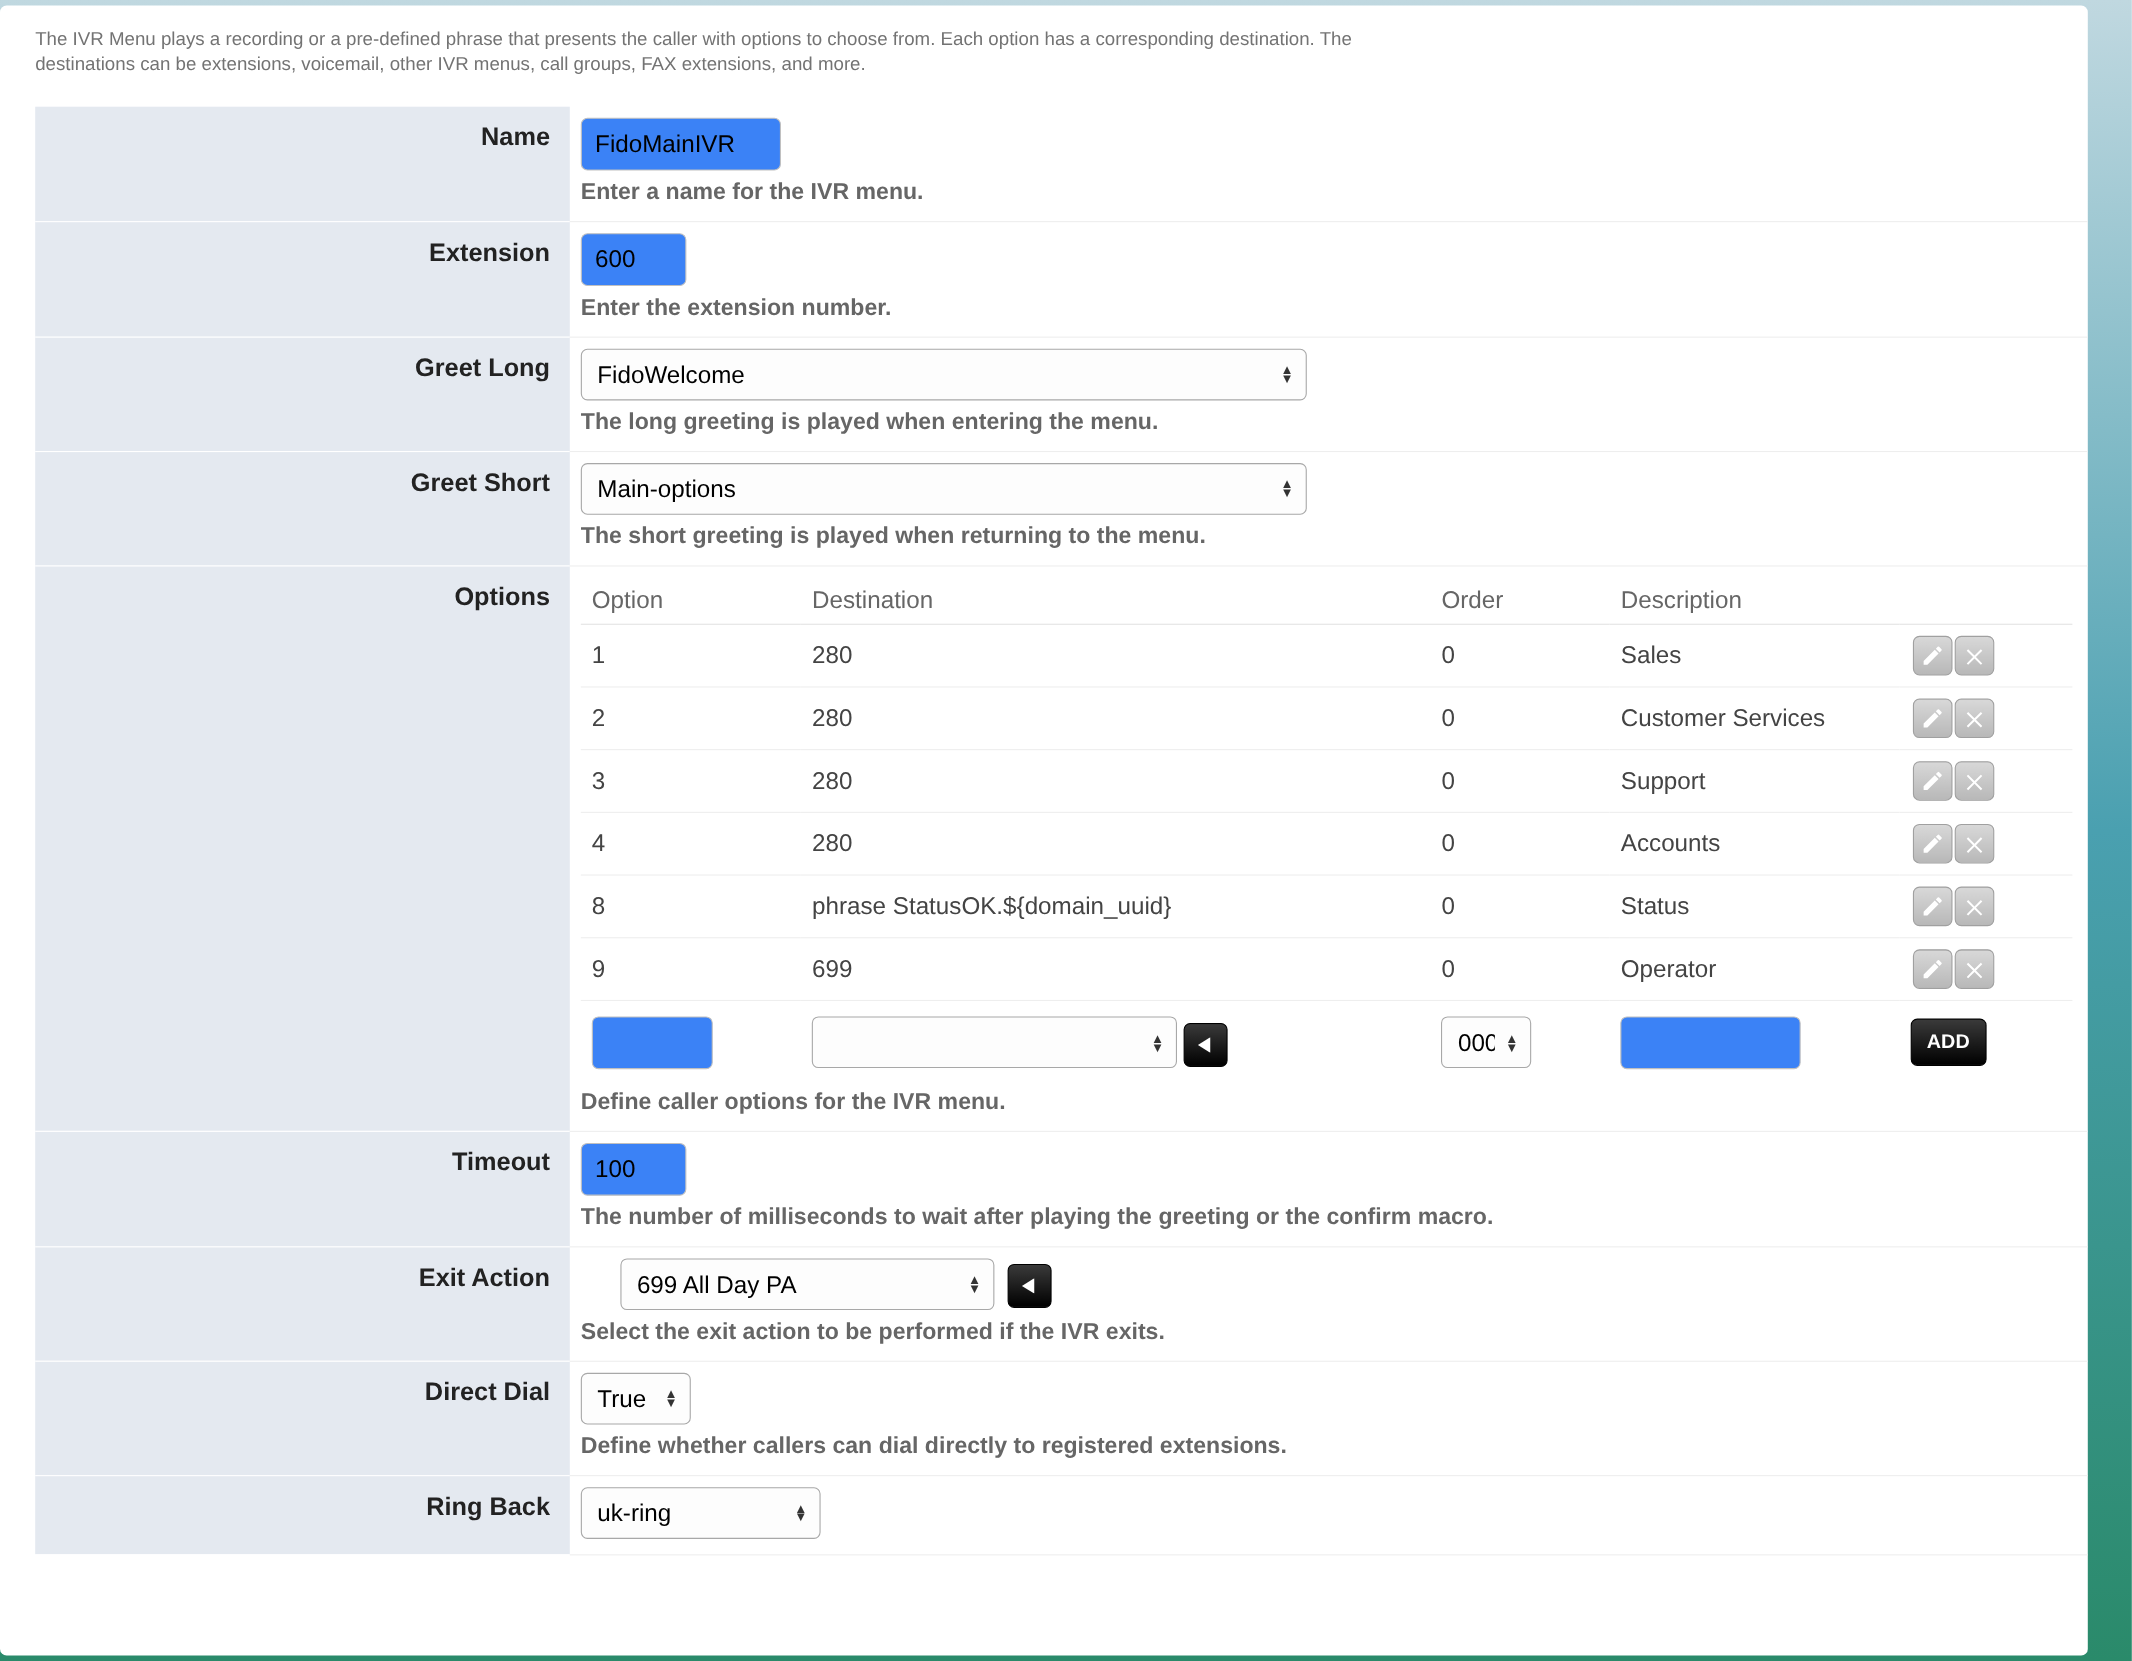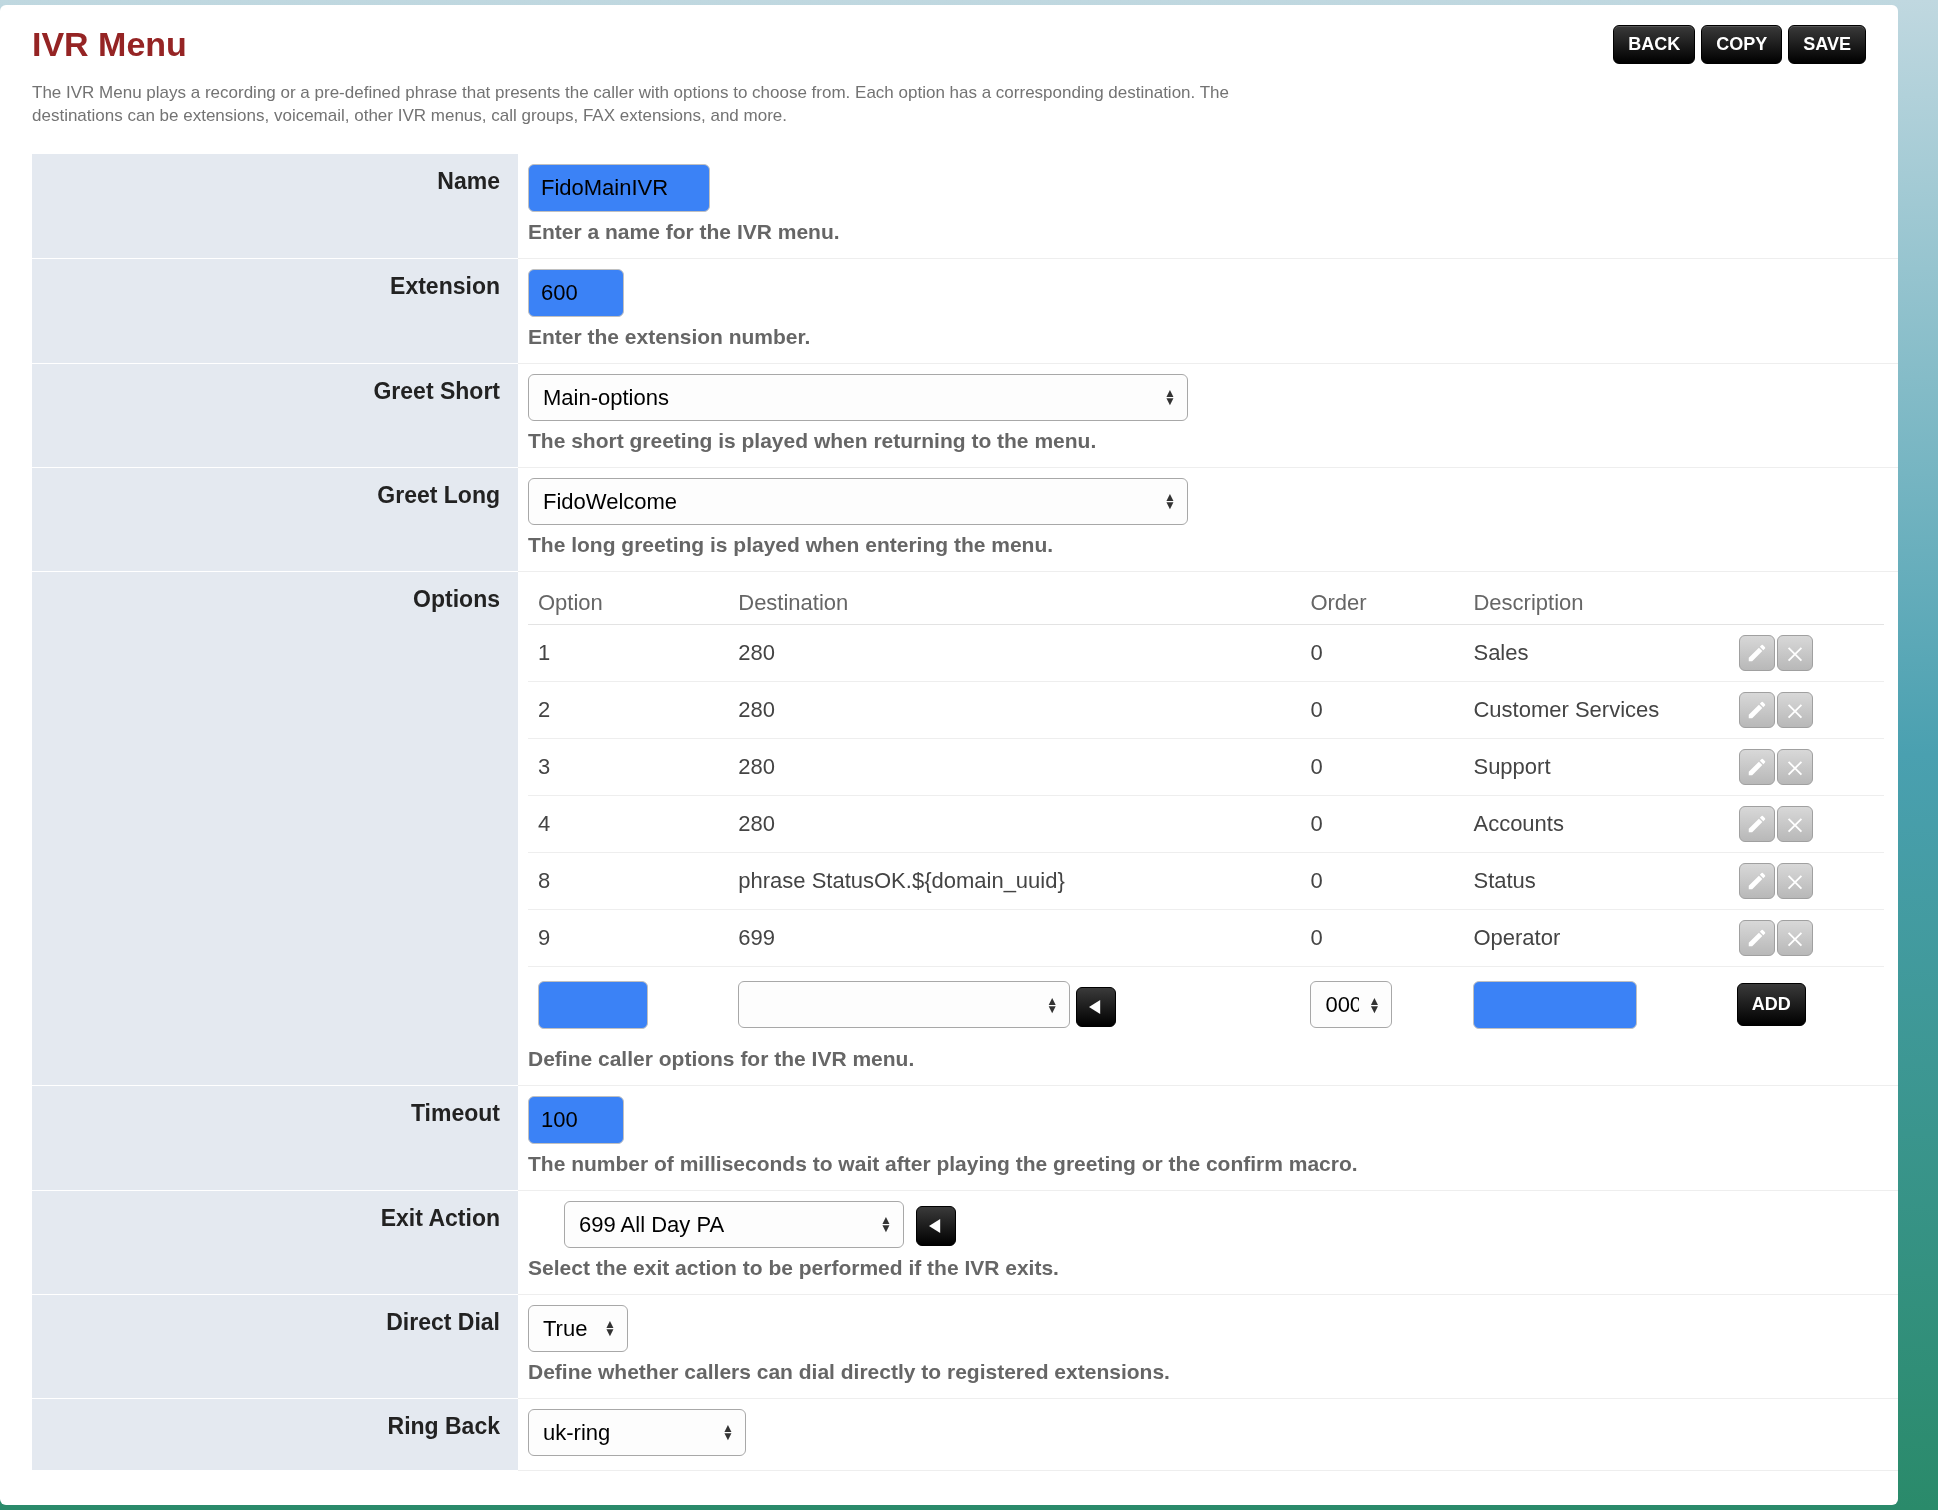--- a/index.html
+++ b/index.html
@@ -183,69 +183,61 @@
     .col-dest { width: 400px; }
     .col-order { width: 114px; }
     .col-desc { width: 180px; }
     .col-actions { width: 110px; text-align: right; padding-right: 110px;}
     .actions-cell { white-space: nowrap; text-align: left; }
   </style>
 </head>
 <body>
 
 <div class="page">
-  <div class="header-row">
-    <h1 class="page-title">IVR Menu</h1>
-    <div class="header-buttons">
-      <button class="btn">BACK</button>
-      <button class="btn">COPY</button>
-      <button class="btn">SAVE</button>
-    </div>
-  </div>
 
   <p class="description">The IVR Menu plays a recording or a pre-defined phrase that presents the caller with options to choose from. Each option has a corresponding destination. The destinations can be extensions, voicemail, other IVR menus, call groups, FAX extensions, and more.</p>
 
   <table class="form-table">
     <tbody>
       <tr>
         <td class="label-cell">Name</td>
         <td class="value-cell">
           <input type="text" class="name-input" value="FidoMainIVR" style="">
           <div class="helper">Enter a name for the IVR menu.</div>
         </td>
       </tr>
       <tr>
         <td class="label-cell">Extension</td>
         <td class="value-cell">
           <input type="text" class="ext-input" value="600" style="">
           <div class="helper">Enter the extension number.</div>
+        </td>
+      </tr>
+      <tr>
+        <td class="label-cell">Greet Long</td>
+        <td class="value-cell">
+          <span class="select-wrap">
+            <select class="wide">
+              <option>FidoWelcome</option>
+            </select>
+            <span class="chevrons">▲<br>▼</span>
+          </span>
+          <div class="helper">The long greeting is played when entering the menu.</div>
         </td>
       </tr>
       <tr>
         <td class="label-cell">Greet Short</td>
         <td class="value-cell">
           <span class="select-wrap">
             <select class="wide">
               <option>Main-options</option>
             </select>
             <span class="chevrons">▲<br>▼</span>
           </span>
           <div class="helper">The short greeting is played when returning to the menu.</div>
-        </td>
-      </tr>
-      <tr>
-        <td class="label-cell">Greet Long</td>
-        <td class="value-cell">
-          <span class="select-wrap">
-            <select class="wide">
-              <option>FidoWelcome</option>
-            </select>
-            <span class="chevrons">▲<br>▼</span>
-          </span>
-          <div class="helper">The long greeting is played when entering the menu.</div>
         </td>
       </tr>
       <tr>
         <td class="label-cell">Options</td>
         <td class="value-cell">
           <table class="options-table">
             <thead>
               <tr>
                 <th class="col-option">Option</th>
                 <th class="col-dest">Destination</th>

